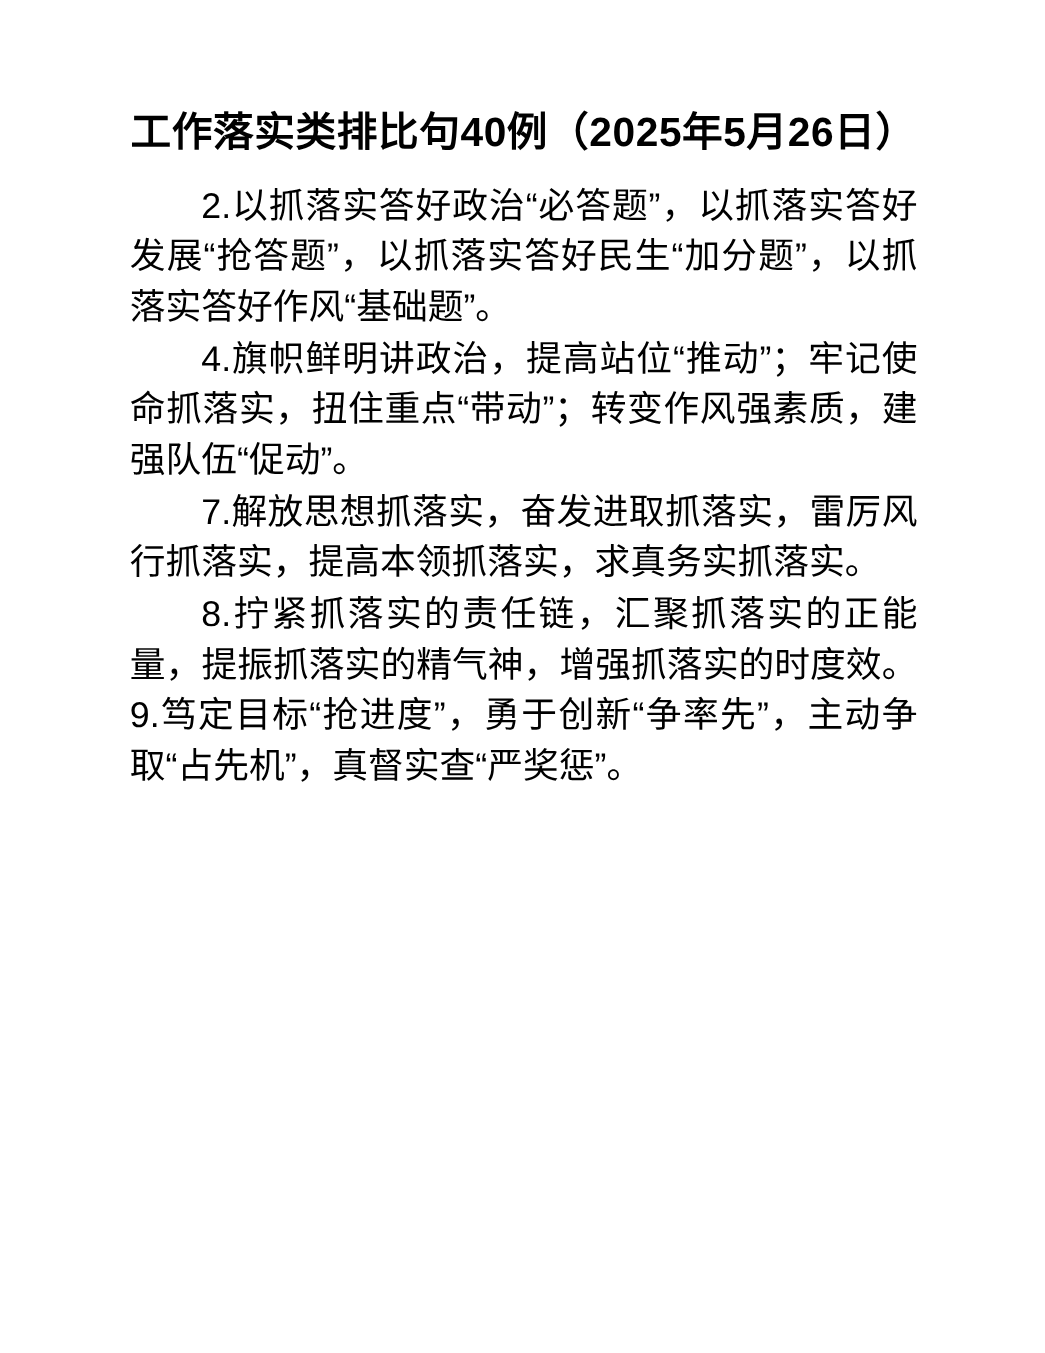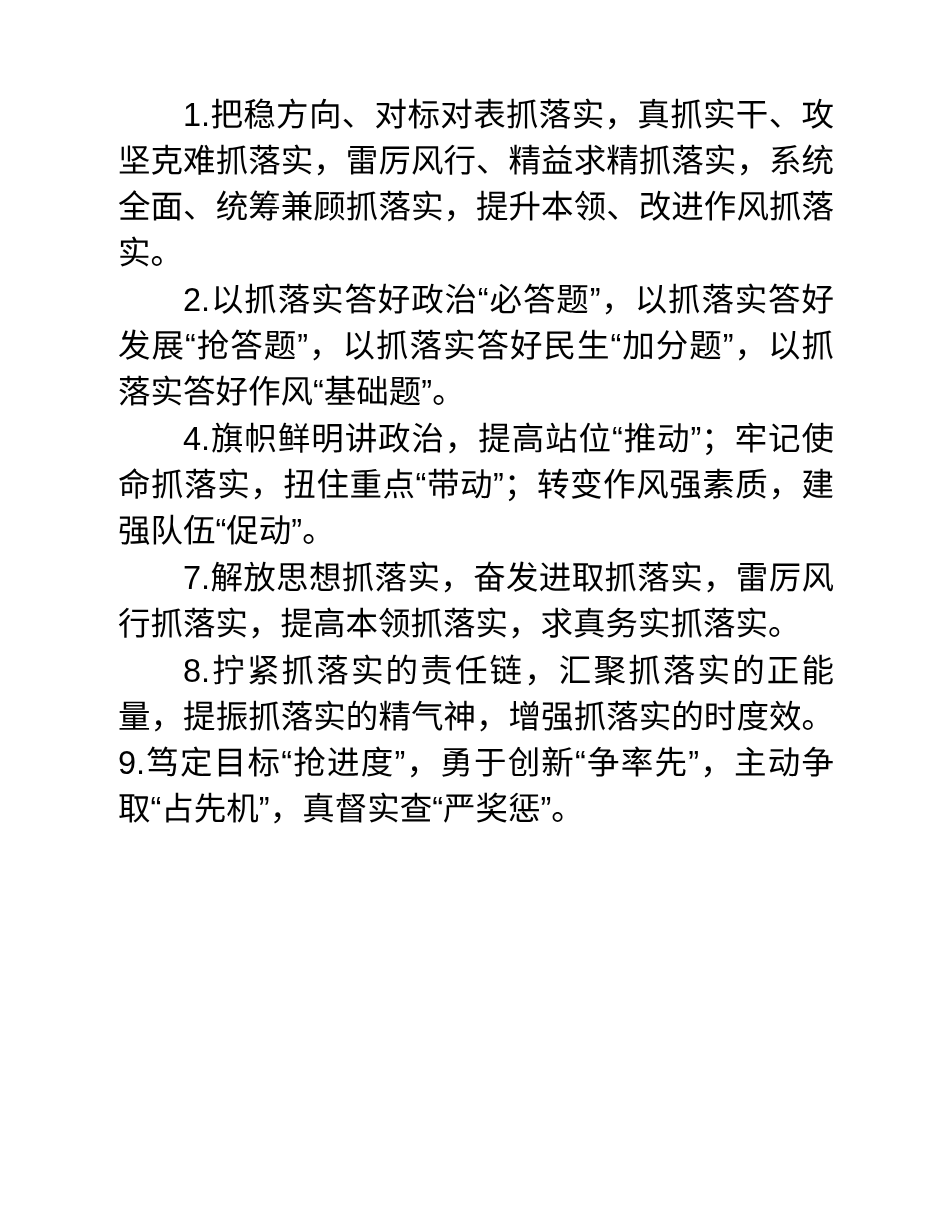--- a/index.html
+++ b/index.html
@@ -58,23 +58,23 @@
   .para:last-child {
     margin-bottom: 0;
   }
 </style>
 </head>
 <body>
 
 <div class="page">
   <div class="content">
 
+    <h1 class="doc-title">工作落实类排比句40例（2025年5月26日）</h1>
 
     <div class="body-copy">
-      <p class="para">1.把稳方向、对标对表抓落实，真抓实干、攻坚克难抓落实，雷厉风行、精益求精抓落实，系统全面、统筹兼顾抓落实，提升本领、改进作风抓落实。</p>
       <p class="para">2.以抓落实答好政治“必答题”，以抓落实答好发展“抢答题”，以抓落实答好民生“加分题”，以抓落实答好作风“基础题”。</p>
       <p class="para">4.旗帜鲜明讲政治，提高站位“推动”；牢记使命抓落实，扭住重点“带动”；转变作风强素质，建强队伍“促动”。</p>
       <p class="para">7.解放思想抓落实，奋发进取抓落实，雷厉风行抓落实，提高本领抓落实，求真务实抓落实。</p>
       <p class="para">8.拧紧抓落实的责任链，汇聚抓落实的正能量，提振抓落实的精气神，增强抓落实的时度效。9.笃定目标“抢进度”，勇于创新“争率先”，主动争取“占先机”，真督实查“严奖惩”。</p>
     </div>
 
   </div>
 </div>
 
 </body></html>

